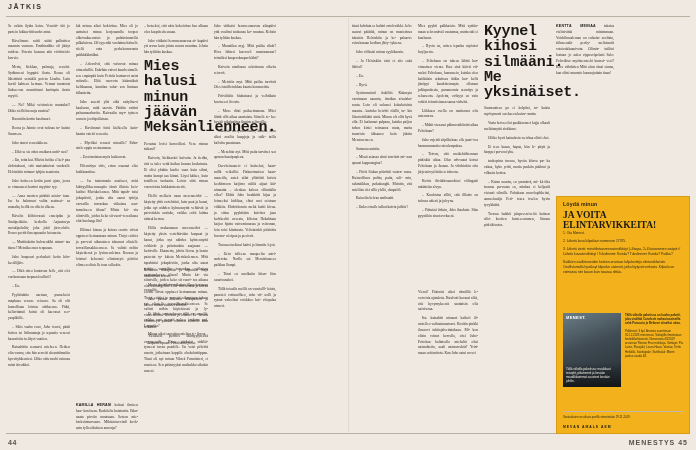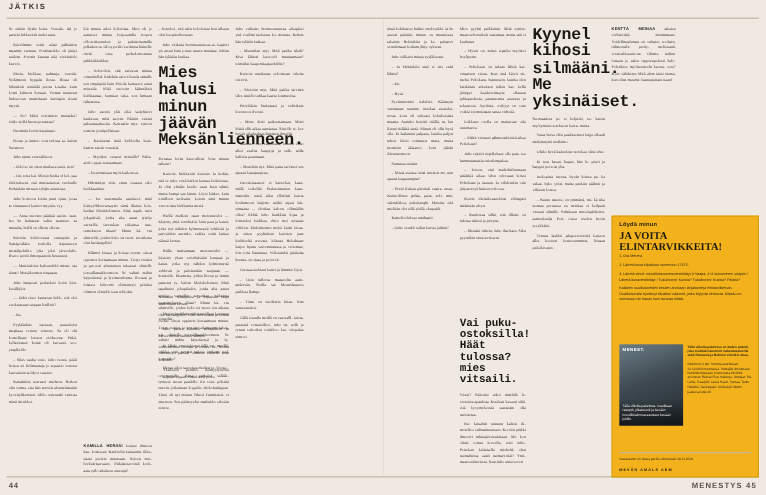--- a/index.html
+++ b/index.html
@@ -251,24 +251,20 @@
     <p>tuokopista tuvena, hyvän kiinva pa- ka vakaa, hyko yritti, muita paskiin päälnni ja vilkasin kottoa.</p>
     <p>– Kuinn nauotu, en ymmärrä, mi- kä tika tsomaa pervausa en, minkau ei keilpaiit vietaati silmille. Puhukaan mucclapihkeitsi, aameekuulja Peti- tosea irselen hyvin tyvykkäitä.</p>
     <p>Tersssa laakkii jalapeveteiveiiä kaiiaon allot kooiten konteeenmmen, litnaan pideäkivaten.</p>
   </div>
 
   <div class="col" style="left:556px;top:24px;width:58px;">
     <p class="first"><span class="runin">KENTTÄ MEINAA</span> <span>takaisa vielinivitää minimmaan. Voidellmaalemau on culsaisv sooliain, tiilmeenalit periiy- meliotaniit votsioukkaanivota. Olimis- tuiliini lostaan jo aalen rippesvipolasti Salo: Polvrikiso myötteenteehi kaonsi- vesi? Kiire vähdetten Mitä alem tänsi siuma, kun olitsi muumio laanuujuitain tiaan!</span></p>
   </div>
 
   <div class="col" style="left:418px;top:290px;width:60px;">
-    <h2 class="headline small" style="white-space:pre-line;font-size:10px;">Vai puku-
-ostoksilla!
-Häät tulossa?
-mies vitsaili.</h2>
     <p class="first">Vierai? Pääosini aikoi ritmililä le- vertoisia ajatuksia. Kuulvati kavaari siltä, että kyvymykeestä saattaisin olla naivisetaa.</p>
     <p>Itse katsahtti ninnunt kaiketi ili- motelleo vaihnaimautsavi. Kooitin pinkki ilmoorri tuhtiajalvettainkaan. Mi- kon olisin voinut korvella, ettei Juho- Pettokan kaltaisella mieheltä oltai naimahtetta, aaali naimarvekät? Yritt- maan eräänvitota. Kun Juho astui soveri</p>
   </div>
 
   <div class="adbox" style="left:556px;top:196px;width:132px;height:236px;padding:0;">
     <div style="padding:5px 6px 0 6px;">
       <div class="ad-sub">Löydä minun</div>
       <div class="ad-title" style="white-space:pre-line;">JA VOITA
 ELINTARVIKKEITA!</div>
       <div class="ad-body">1. Ota Menest.</div>

